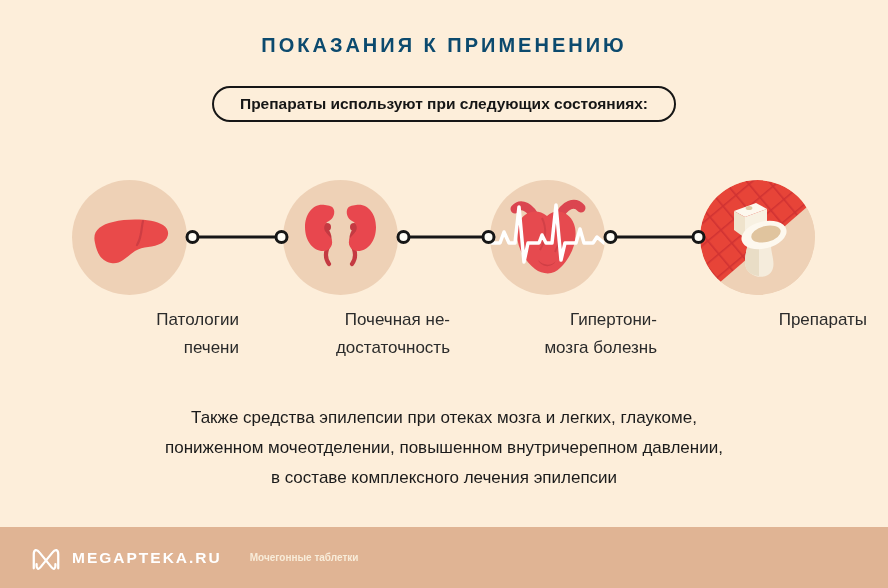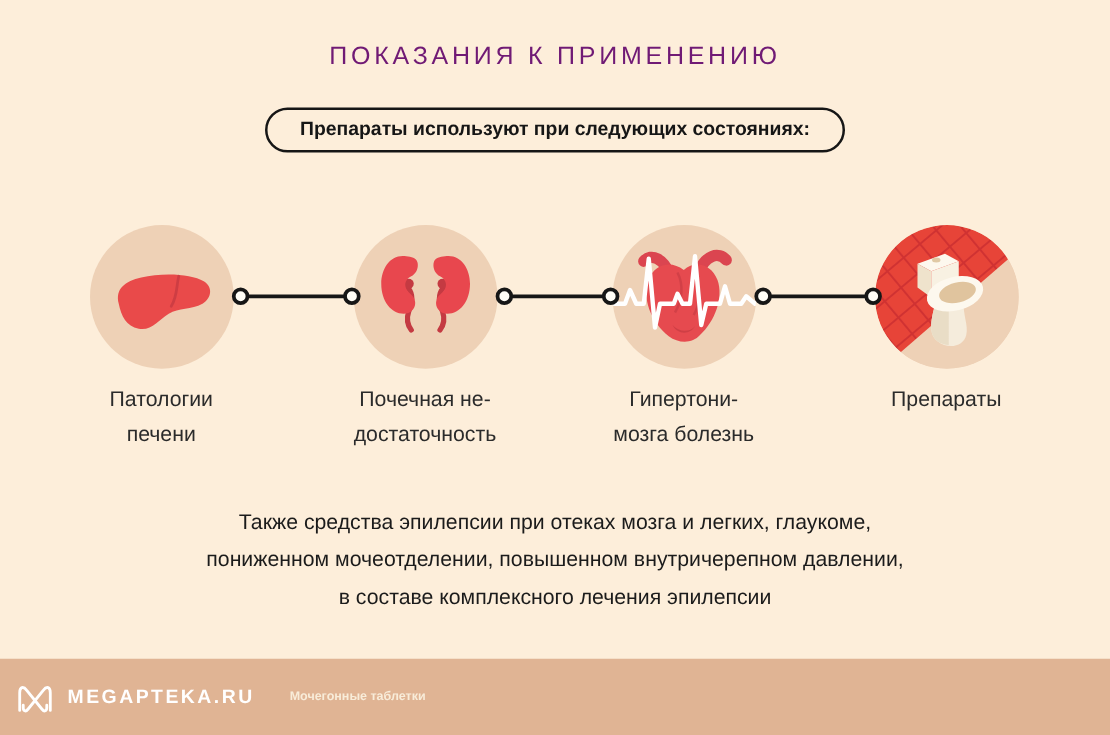--- a/index.html
+++ b/index.html
@@ -6,22 +6,22 @@
   .page{
     position:relative;
     width:888px;height:588px;
     background:#fdeeda;
     font-family:"Liberation Sans","DejaVu Sans",sans-serif;
     overflow:hidden;
   }
   .title{
     position:absolute;top:34px;left:0;width:100%;
     text-align:center;
-    font-size:20px;font-weight:400;letter-spacing:3px;
-    color:#701a75;
+    font-size:20px;font-weight:700;letter-spacing:3px;
+    color:#0c4a6e;
   }
   .pill{
     position:absolute;top:86px;left:50%;transform:translateX(-50%);
     border:2.5px solid #161616;border-radius:20px;
     padding:7px 26px;
     font-size:15.5px;font-weight:700;color:#161616;
     white-space:nowrap;
     background:transparent;
   }
   .circle{
@@ -34,39 +34,39 @@
   .c1{left:72px;}
   .c2{left:283px;}
   .c3{left:490px;}
   .c4{left:700px;}
   .connectors{
     position:absolute;left:0;top:224px;width:888px;height:26px;
     z-index:2;
   }
   .cond-label{
     position:absolute;top:306px;width:220px;
-    text-align:center;
+    text-align:right;
     font-size:17px;font-weight:500;line-height:28px;color:#2b2b2b;
     white-space:pre-line;
   }
   .l1{left:19px;}
   .l2{left:230px;}
   .l3{left:437px;}
   .l4{left:647px;}
   .note{
     position:absolute;top:403px;left:0;width:100%;
     text-align:center;
     font-size:17px;line-height:30px;color:#1b1b1b;
   }
   .note b{font-weight:400;}
   .footer{
     position:absolute;left:0;bottom:0;width:100%;height:61px;
     background:#e0b494;
     display:flex;align-items:center;
-    box-sizing:border-box;padding-left:12px;
+    box-sizing:border-box;padding-left:30px;
   }
   .logo{margin-right:10px;display:flex;align-items:center;}
   .brand{
     font-size:15.5px;font-weight:700;letter-spacing:2px;color:#ffffff;
   }
   .topic{
     margin-left:28px;
     font-size:10px;font-weight:700;color:#f8ecd9;
   }
 </style>

